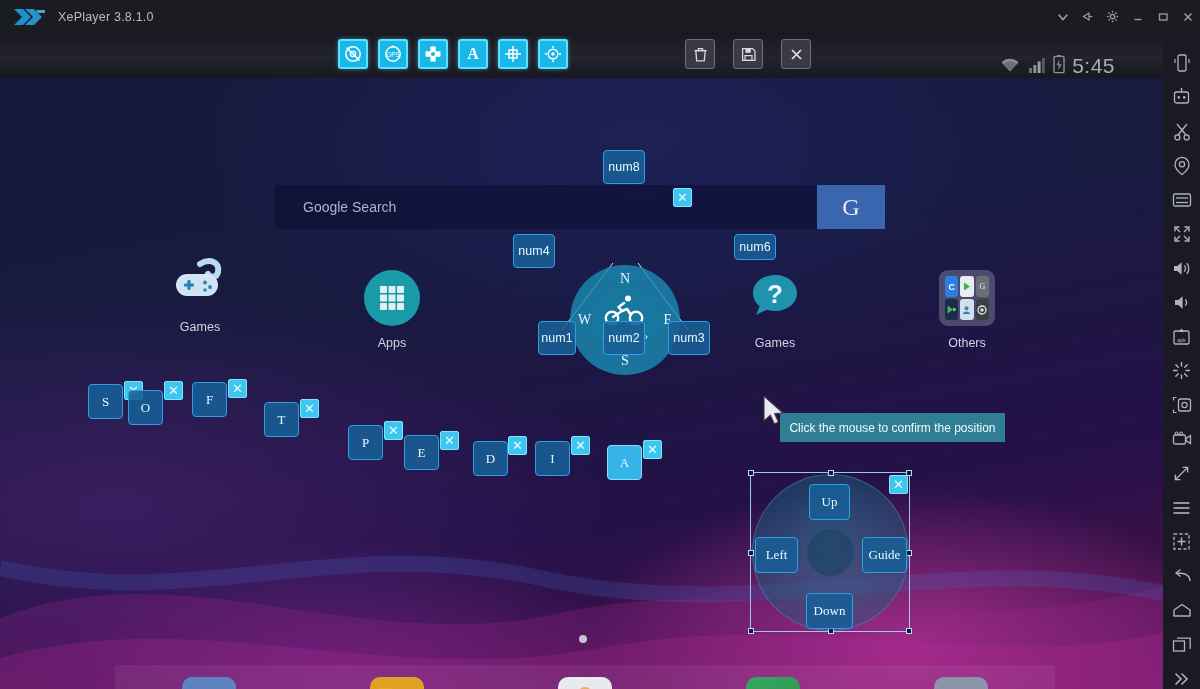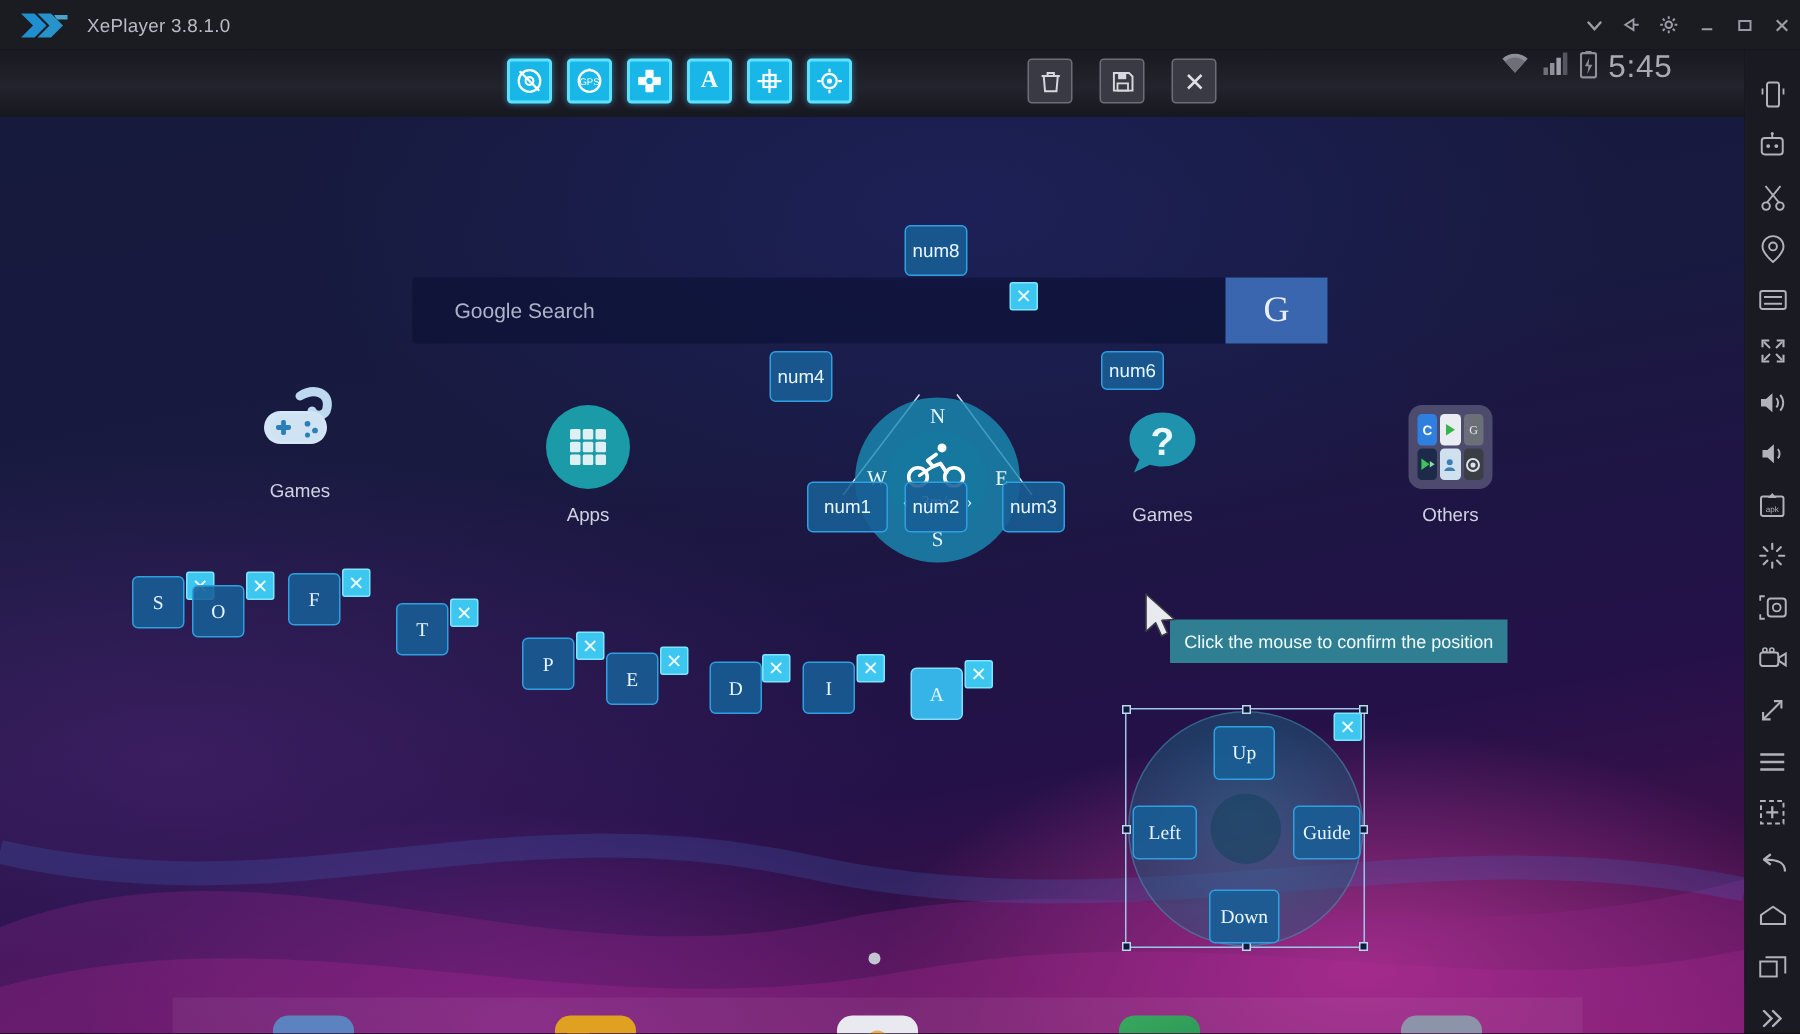--- a/index.html
+++ b/index.html
@@ -50,21 +50,21 @@
   .tool-group2 { position: absolute; left: 685px; top: 6px; display: flex; gap: 18px; }
   .tool-btn2 {
     width: 30px; height: 30px; border-radius: 3px;
     background: #3a3a44; border: 1px solid #6e6e78;
     display: flex; align-items: center; justify-content: center;
     cursor: pointer; color: #d8d8de;
   }
 
   .status-right {
     position: absolute; right: 48px; top: 0; height: 45px;
-    display: flex; align-items: flex-start; gap: 7px; color: #8d8f99;
+    display: flex; align-items: flex-end; gap: 7px; color: #8d8f99;
   }
   .status-clock { font-size: 21px; color: #a9abb4; font-weight: 300; letter-spacing: .5px; }
 
   
   .android {
     position: absolute; left: 0; top: 78px; width: 1163px; height: 611px;
     overflow: hidden;
     background:
       radial-gradient(ellipse 520px 260px at 78% 93%, rgba(201,58,160,.72) 0%, rgba(150,35,120,0) 62%),
       radial-gradient(ellipse 460px 220px at 30% 99%, rgba(140,40,150,.55) 0%, rgba(110,30,120,0) 65%),
@@ -500,21 +500,21 @@
         <span style="margin:0 6px;">3m/s</span>
         <span>›</span>
       </div>
     </div>
 
     <div class="closex" style="left:673px;top:110px;">✕</div>
 
     <div class="keybox num" style="left:603px;top:72px;width:42px;height:34px;">num8</div>
     <div class="keybox num" style="left:513px;top:156px;width:42px;height:34px;">num4</div>
     <div class="keybox num" style="left:692px;top:156px;width:42px;height:26px;margin-left:42px;">num6</div>
-    <div class="keybox num" style="left:538px;top:243px;width:54px;height:34px;">num1</div>
+    <div class="keybox num" style="left:538px;top:243px;width:38px;height:34px;">num1</div>
     <div class="keybox num" style="left:603px;top:243px;width:42px;height:34px;">num2</div>
     <div class="keybox num" style="left:668px;top:243px;width:42px;height:34px;">num3</div>
 
     <div class="dpadwrap">
       <div class="dpad-base"></div>
       <div class="dpad-hub"></div>
     </div>
     <div class="selbox">
       <div class="handle" style="left:-3px;top:-3px;"></div>
       <div class="handle" style="left:77px;top:-3px;"></div>

